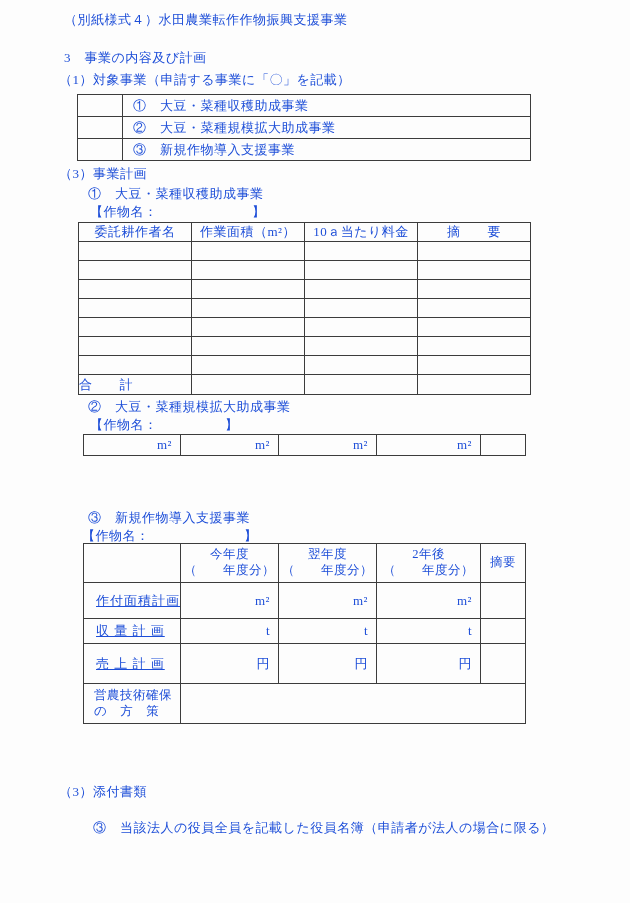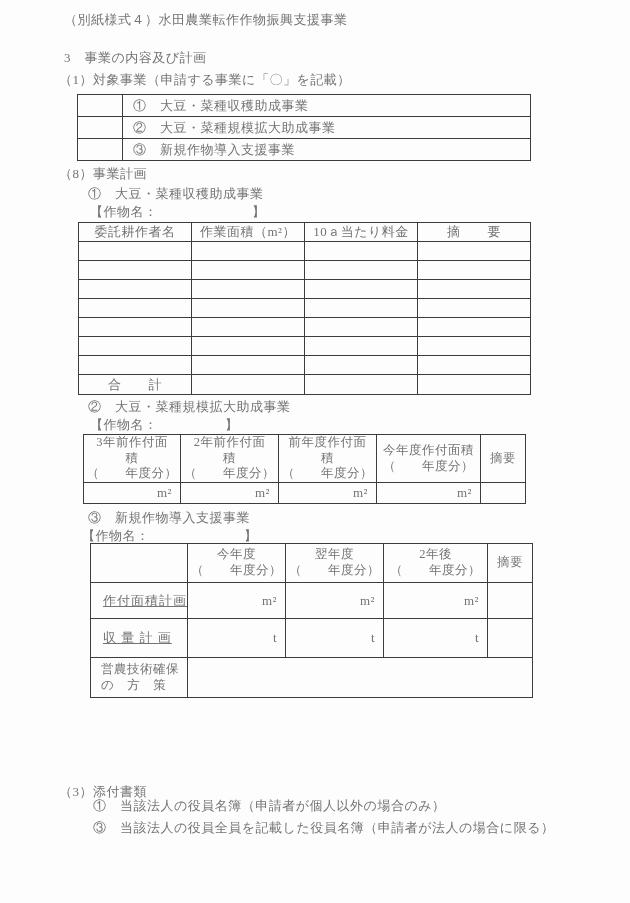--- a/index.html
+++ b/index.html
@@ -1,37 +1,37 @@
 <!DOCTYPE html>
 <html><head>
 <meta charset="utf-8">
 <style>
   html,body { margin:0; padding:0; background:#e8e8e8; }
   .page {
     position:relative;
     width:630px; height:903px;
     margin:0 auto;
     background:#fdfdfd;
-    color:#737373;
+    color:#1d4ed8;
     font-family:"Liberation Serif","DejaVu Serif",serif;
     font-size:13px;
     overflow:hidden;
   }
   .txt { position:absolute; white-space:pre; letter-spacing:0.5px; line-height:1.2; }
   table { position:absolute; border-collapse:collapse; table-layout:fixed; }
   td {
     border:1px solid #3c3c3c;
     font-size:13px;
     padding:0;
     vertical-align:middle;
     letter-spacing:0.5px;
     overflow:hidden;
   }
   .t-outer { border:1.5px solid #4a4a4a; }
-  .cell-center { text-align:center; }
+  .cell-center { }
   .cell-label { padding-left:10px; text-align:left; }
   .cell-unit  { text-align:right; padding-right:8px; }
   .prewrap { white-space:pre-line; text-align:center; line-height:1.25; font-size:12.5px; }
   .row-label { padding-left:12px; text-align:left; letter-spacing:1px;text-decoration:underline; }
   .hdr { text-align:center; }
 </style>
 </head>
 <body>
 
 <div class="page">
@@ -56,21 +56,21 @@
       <td class="cell-center"></td>
       <td class="cell-label">②　大豆・菜種規模拡大助成事業</td>
     </tr>
     <tr style="height:22px">
       <td class="cell-center"></td>
       <td class="cell-label">③　新規作物導入支援事業</td>
     </tr>
   </tbody>
     </table>
 
-  <div class="txt" style="left:59px; top:166px;">（8）事業計画</div>
+  <div class="txt" style="left:59px; top:166px;">（3）事業計画</div>
 
   <div class="txt" style="left:88px; top:186px;">①　大豆・菜種収穫助成事業</div>
 
   <div class="txt" style="left:90px; top:204px;">【作物名：　　　　　　　】</div>
 
   <table class="t-outer" style="left:78px; top:222px; width:452px;">
     <colgroup>
         <col style="width:113px">
         <col style="width:113px">
         <col style="width:113px">
@@ -140,49 +140,35 @@
 
   <table class="t-outer" style="left:83px; top:434px; width:442px;">
     <colgroup>
         <col style="width:97px">
         <col style="width:98px">
         <col style="width:98px">
         <col style="width:104px">
         <col style="width:45px">
       </colgroup>
     <tbody>
-        <tr style="height:48px">
-      <td class="prewrap">3年前作付面
-積
-（　　年度分）</td>
-      <td class="prewrap">2年前作付面
-積
-（　　年度分）</td>
-      <td class="prewrap">前年度作付面
-積
-（　　年度分）</td>
-      <td class="prewrap">今年度作付面積
-（　　年度分）</td>
-      <td class="prewrap">摘要</td>
-    </tr>
     <tr style="height:21px">
       <td class="cell-unit">m²</td>
       <td class="cell-unit">m²</td>
       <td class="cell-unit">m²</td>
       <td class="cell-unit">m²</td>
       <td></td>
     </tr>
   </tbody>
     </table>
 
   <div class="txt" style="left:88px; top:510px;">③　新規作物導入支援事業</div>
 
   <div class="txt" style="left:82px; top:528px;">【作物名：　　　　　　　】</div>
 
-  <table class="t-outer" style="left:90px; top:543px; width:442px;">
+  <table class="t-outer" style="left:83px; top:543px; width:442px;">
     <colgroup>
         <col style="width:97px">
         <col style="width:98px">
         <col style="width:98px">
         <col style="width:104px">
         <col style="width:45px">
       </colgroup>
     <tbody>
         <tr style="height:39px">
       <td></td>
@@ -194,33 +180,39 @@
 （　　年度分）</td>
       <td class="prewrap">摘要</td>
     </tr>
     <tr style="height:36px">
       <td class="row-label">作付面積計画</td>
       <td class="cell-unit">m²</td>
       <td class="cell-unit">m²</td>
       <td class="cell-unit">m²</td>
       <td></td>
     </tr>
-    <tr style="height:39px">
+    <tr style="height:25px">
       <td class="row-label">収 量 計 画</td>
       <td class="cell-unit">t</td>
       <td class="cell-unit">t</td>
       <td class="cell-unit">t</td>
       <td></td>
     </tr>
     <tr style="height:40px">
+      <td class="row-label">売 上 計 画</td>
+      <td class="cell-unit">円</td>
+      <td class="cell-unit">円</td>
+      <td class="cell-unit">円</td>
+      <td></td>
+    </tr>
+    <tr style="height:40px">
       <td class="prewrap" style="text-align:left; padding-left:10px;">営農技術確保
 の　方　策</td>
       <td colspan="4"></td>
     </tr>
   </tbody>
     </table>
 
   <div class="txt" style="left:59px; top:784px;">（3）添付書類</div>
 
-  <div class="txt" style="left:93px; top:798px;">①　当該法人の役員名簿（申請者が個人以外の場合のみ）</div>
   <div class="txt" style="left:93px; top:820px;">③　当該法人の役員全員を記載した役員名簿（申請者が法人の場合に限る）</div>
 
 </div>
 
 </body></html>

